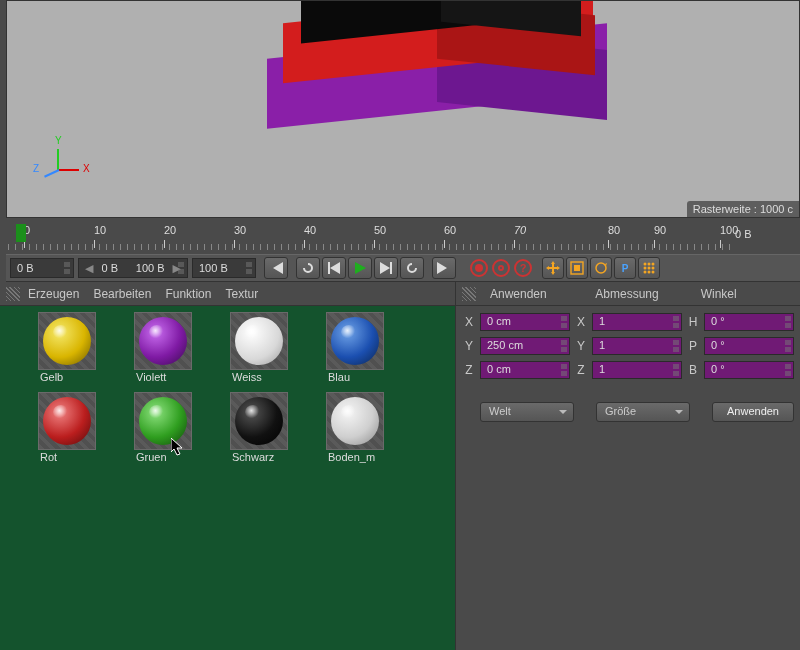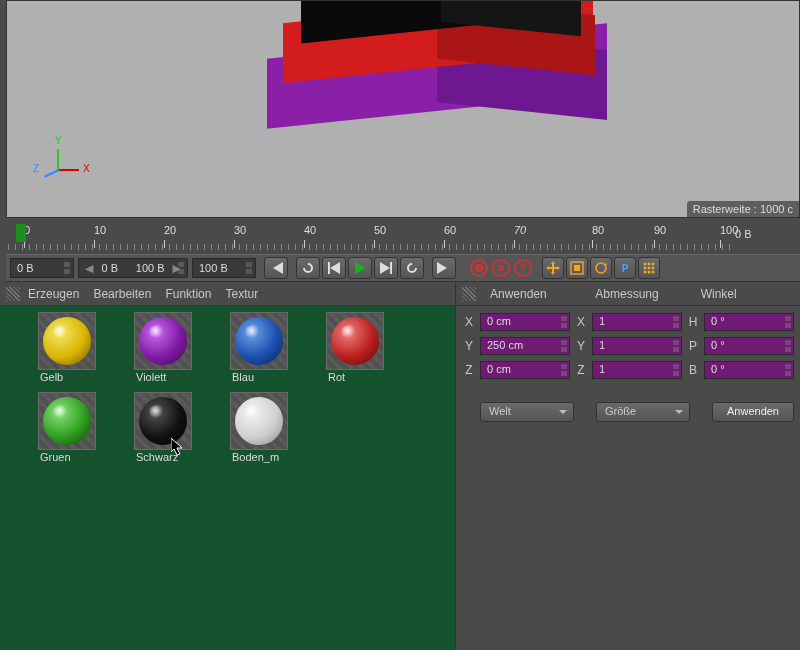--- a/index.html
+++ b/index.html
@@ -103,21 +103,21 @@
 <div id="timeline-ruler">
   <div class="marks"></div>
 <span class="tick" style="left: 16px;">0</span>
     <span class="tick" style="left: 86px;">10</span>
     <span class="tick" style="left: 156px;">20</span>
     <span class="tick" style="left: 226px; text-align: center;">30</span>
     <span class="tick" style="left: 296px;">40</span>
     <span class="tick" style="left: 366px;">50</span>
     <span class="tick" style="left: 436px;">60</span>
     <span class="tick" style="left: 506px; font-style: italic;">70</span>
-    <span class="tick" style="left: 584px;">80</span>
+    <span class="tick" style="left: 600px;">80</span>
     <span class="tick" style="left: 646px;">90</span>
     <span class="tick" style="left: 712px;">100</span>
   </div>
 <div id="play-head"></div>
 <div id="ruler-cur">0 B</div>
 
 <div id="timeline-controls">
   <div id="rng-lo" class="nbox">
       <span>0 B</span>
     </div>
@@ -237,20 +237,26 @@
           <div class="lbl">Gelb</div>
         </div>
         <div class="mat">
           <div class="th">
             <div class="ball" style="background:radial-gradient(circle at 35% 32%,#c96df0,#7f1aa4 55%,#3a0950 100%)"></div>
           </div>
           <div class="lbl">Violett</div>
         </div>
         <div class="mat">
           <div class="th">
+            <div class="ball" style="background:radial-gradient(circle at 35% 32%,#ffffff,#d8d8d8 60%,#9a9a9a 100%)"></div>
+          </div>
+          <div class="lbl">Weiss</div>
+        </div>
+        <div class="mat">
+          <div class="th">
             <div class="ball" style="background:radial-gradient(circle at 35% 32%,#6fa3e8,#1b4fb0 55%,#0a244f 100%)"></div>
           </div>
           <div class="lbl">Blau</div>
         </div>
         <div class="mat">
           <div class="th">
             <div class="ball" style="background:radial-gradient(circle at 35% 32%,#f08282,#bb1e1e 55%,#540a0a 100%)"></div>
           </div>
           <div class="lbl">Rot</div>
         </div>

